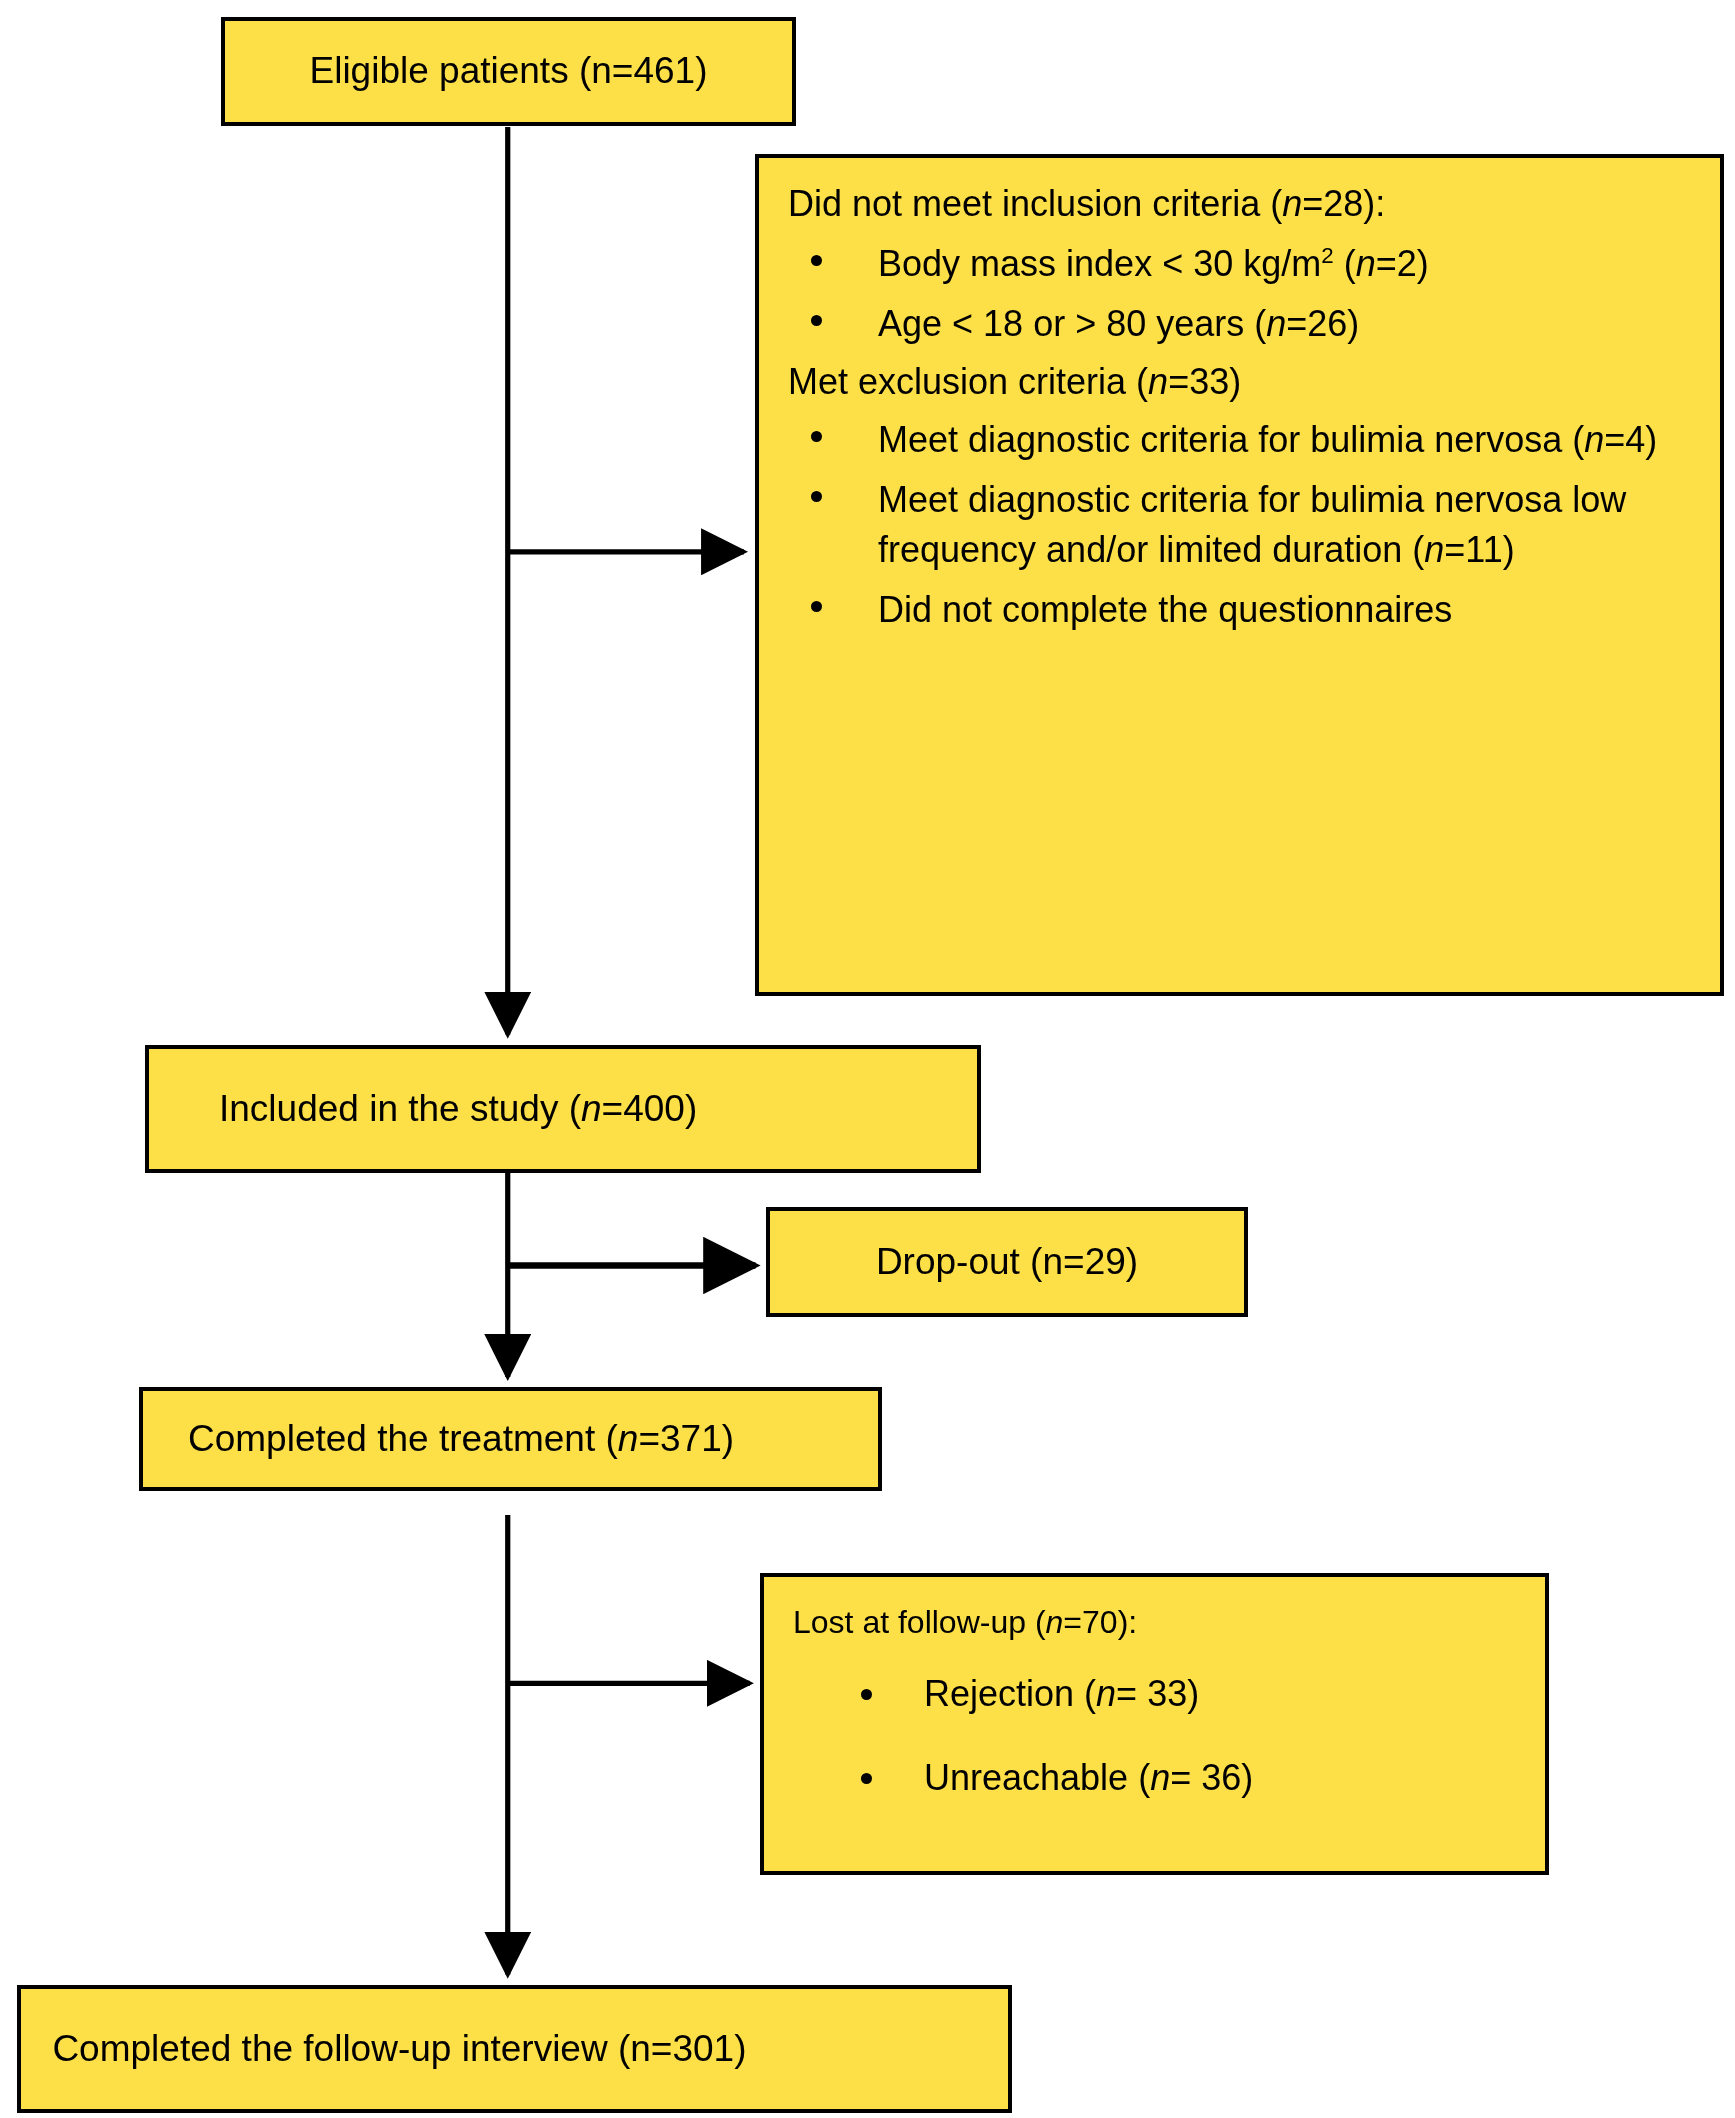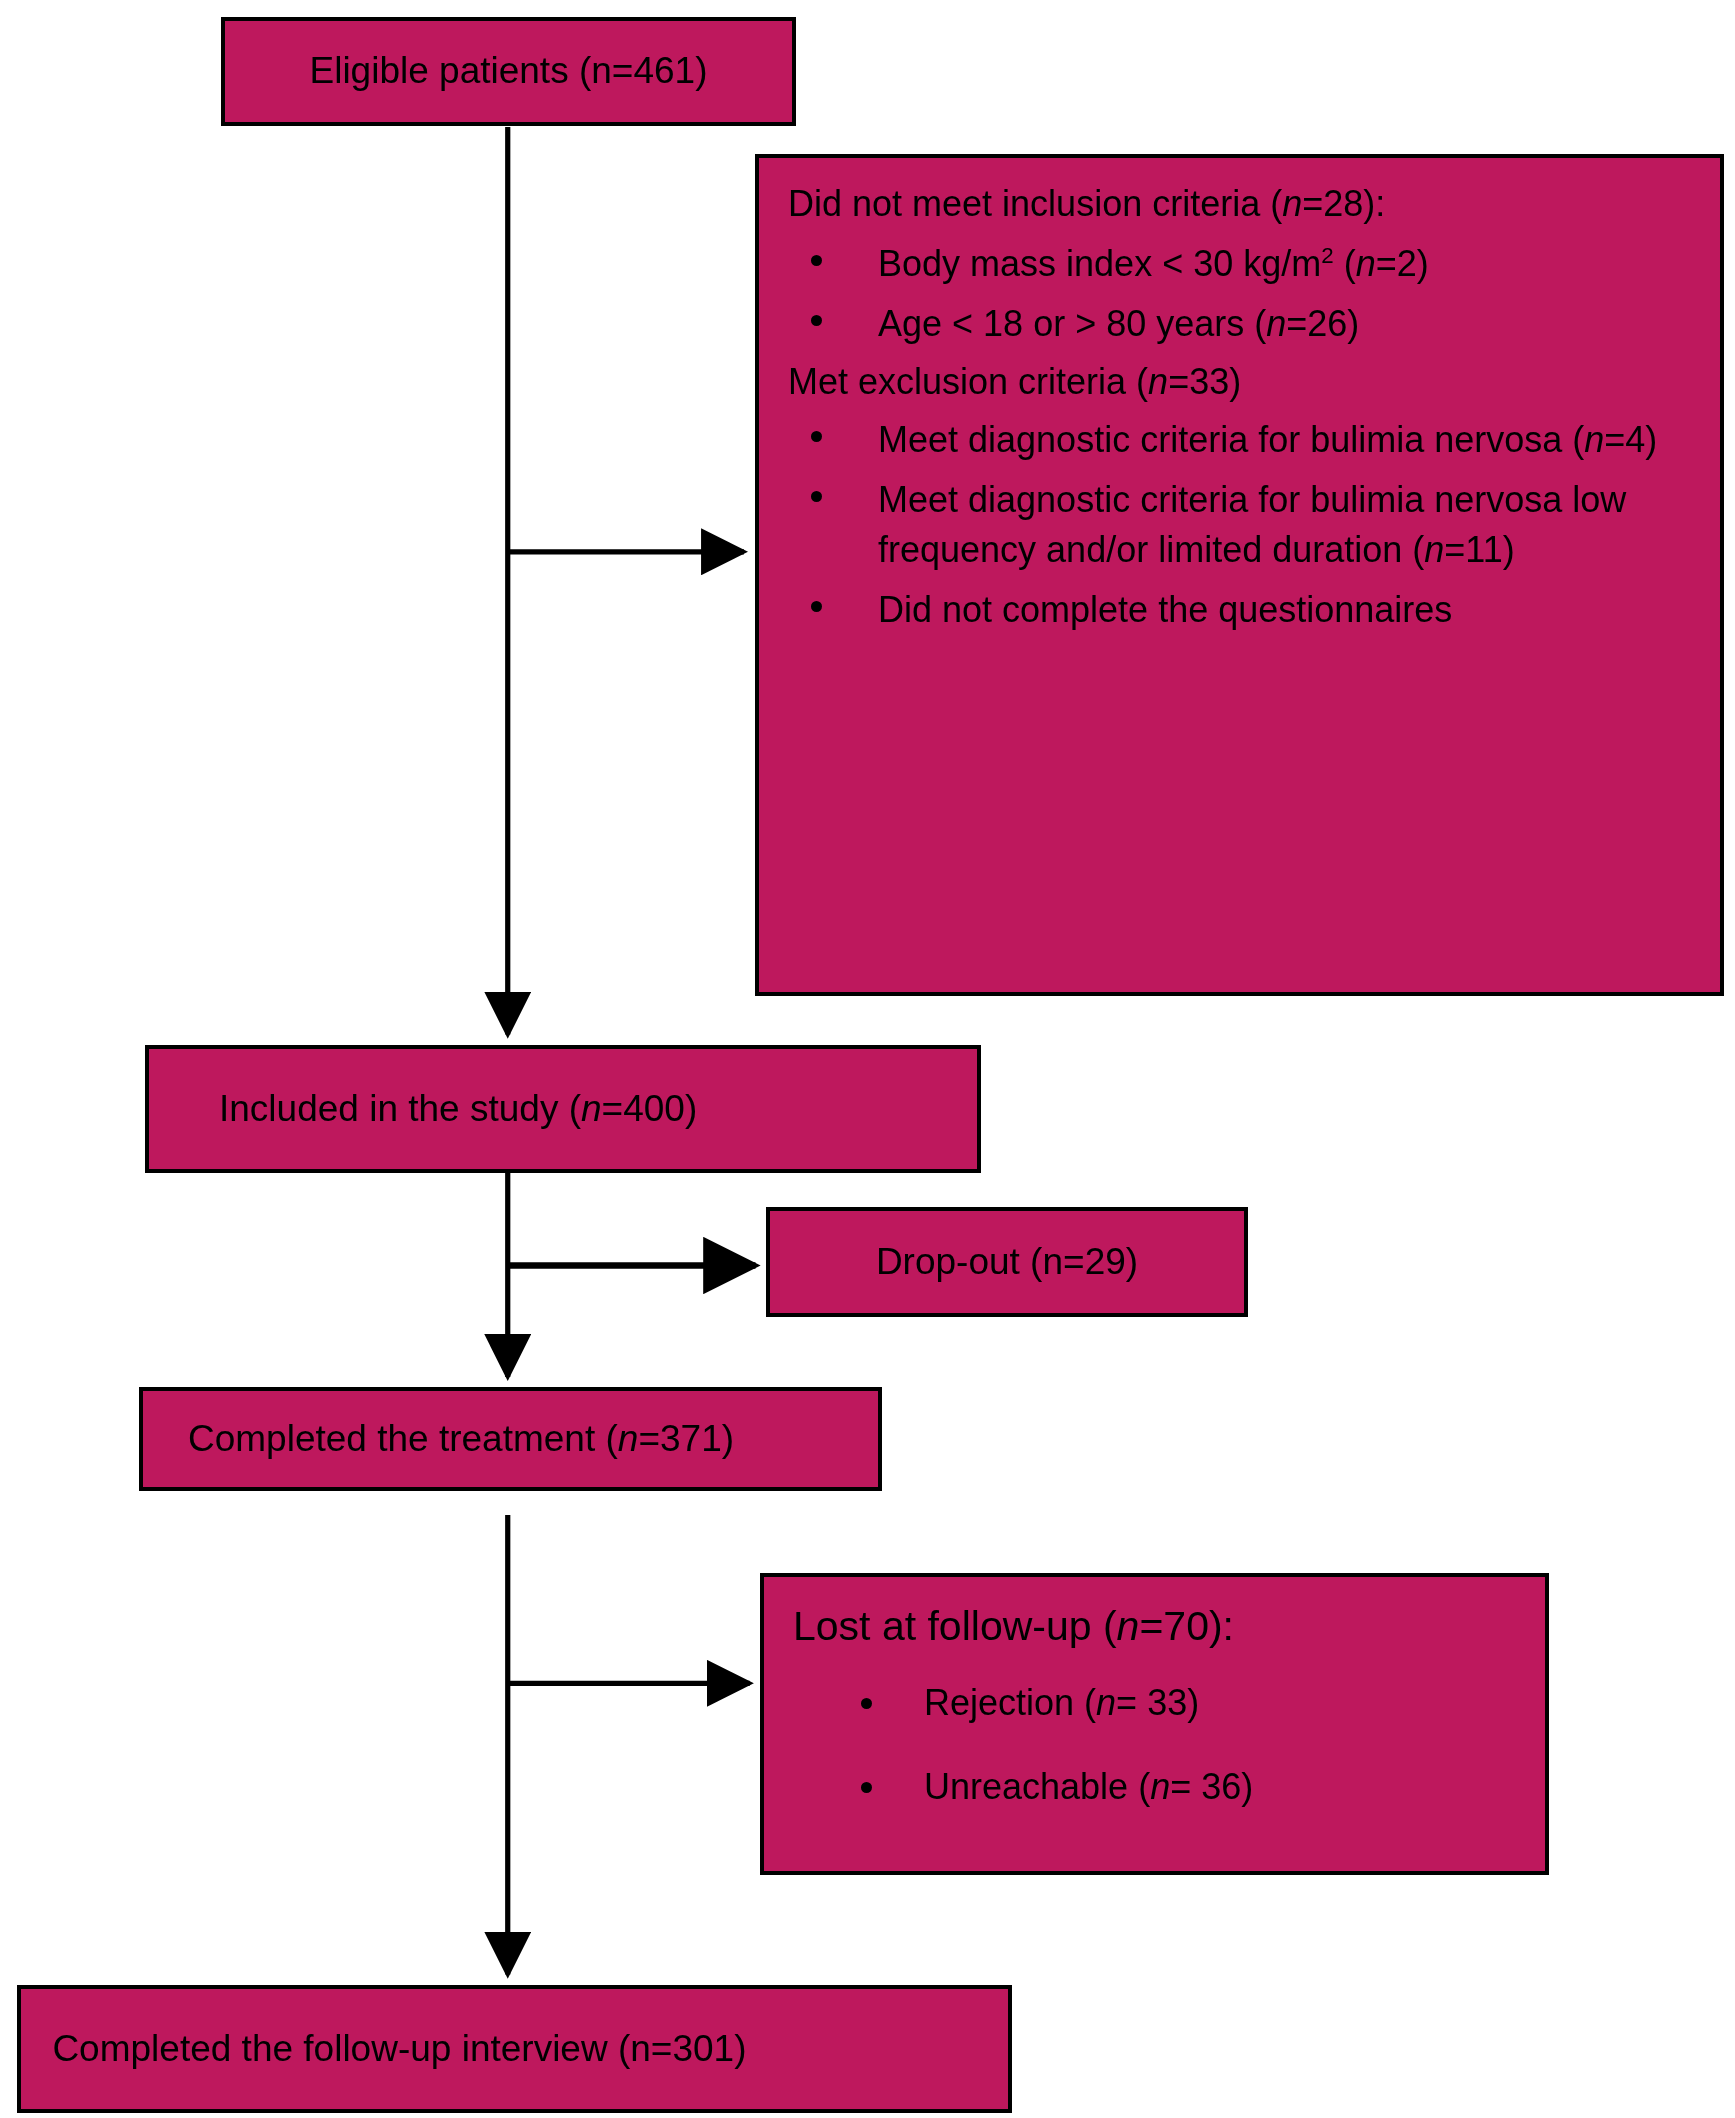--- a/index.html
+++ b/index.html
@@ -20,21 +20,21 @@
     position: absolute;
     left: 0;
     top: 0;
     width: 1735px;
     height: 2119px;
   }
   .node {
     position: absolute;
     box-sizing: border-box;
     border: 4.1px solid #000000;
-    background: #be185d;
+    background: #fde047;
     display: flex;
     align-items: center;
   }
   .node-centered {
     justify-content: center;
   }
   .node-text {
     font-size: 37px;
     line-height: 1.05;
     white-space: nowrap;
@@ -108,21 +108,21 @@
     padding-left: 45px;
   }
   
   #node-lost {
     left: 760px; top: 1573px;
     width: 789px; height: 302px;
     display: block;
     padding: 29px 17.4px 11.6px 29px;
   }
   .lost-head {
-    font-size: 41px;
+    font-size: 32px;
     line-height: 1.0;
     margin: 0 0 38px 0;
     white-space: nowrap;
   }
   .lost-item {
     position: relative;
     font-size: 36px;
     line-height: 1.0;
     padding-left: 131px;
     margin-bottom: 48px;

